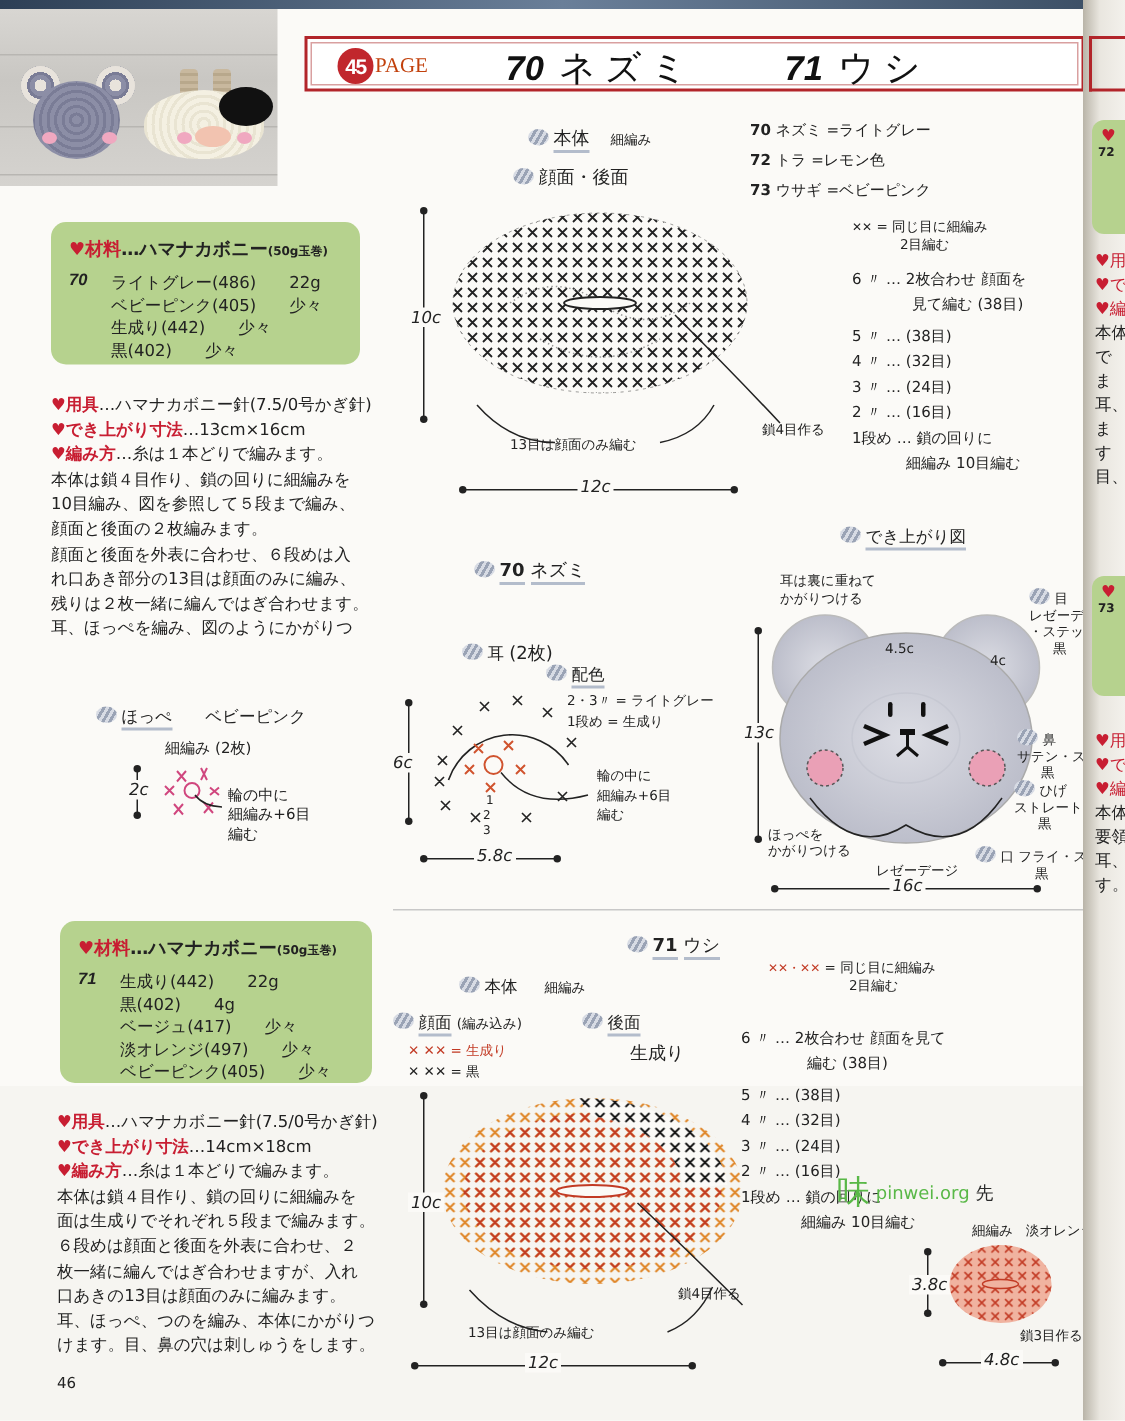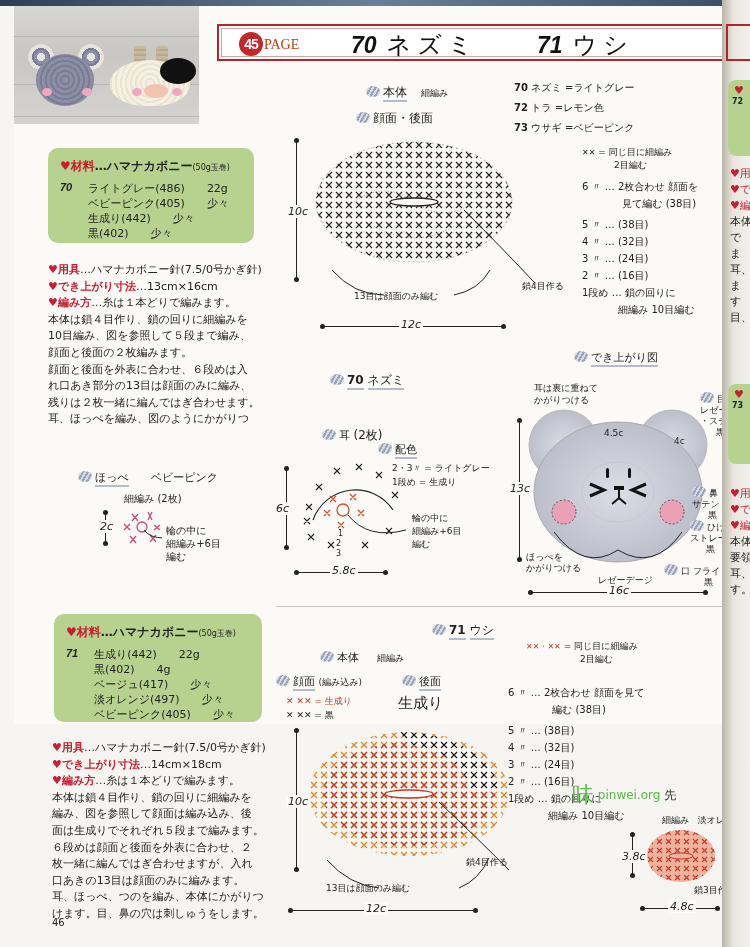--- a/index.html
+++ b/index.html
@@ -1,18 +1,18 @@
 <!DOCTYPE html>
 <html><head>
 <meta charset="utf-8">
 <style>
   * { box-sizing: border-box; margin: 0; padding: 0; }
   html, body { width: 750px; height: 947px; overflow: hidden; }
   body { background: #f6f5f1; font-family: "DejaVu Sans", sans-serif; color: #222; position: relative; }
-  .page { position: absolute; left: 0; top: 0; width: 722px; height: 724px; background: #fbfaf7; margin-left: 14px; }
+  .page { position: absolute; left: 0; top: 0; width: 722px; height: 724px; background: #fbfaf7; }
   .topstrip { position: absolute; left: 0; top: 0; width: 750px; height: 6px; background: linear-gradient(90deg,#2d3f55,#6a7f99,#3a4d63); }
   .photo { position: absolute; left: 0; top: 6px; width: 185px; height: 118px; background: linear-gradient(180deg,#d8d6d2,#c9c7c3 40%,#d5d3cf); overflow: hidden; }
   .photo .plank { position: absolute; left: 0; width: 185px; height: 1px; background: #b8b6b2; }
   .mouse-head { position: absolute; left: 22px; top: 48px; width: 58px; height: 52px; border-radius: 50%; background: repeating-radial-gradient(circle,#8c8ea6 0 3px,#7a7c96 3px 5px); }
   .mouse-ear { position: absolute; width: 26px; height: 26px; border-radius: 50%; background: repeating-radial-gradient(circle,#e8e3dc 0 4px,#8c8ea6 4px 7px,#7a7c96 7px 9px); }
   .cow-head { position: absolute; left: 96px; top: 54px; width: 80px; height: 46px; border-radius: 50% 50% 45% 45%; background: repeating-radial-gradient(circle,#f4f0e2 0 3px,#e9e4d2 3px 5px); }
   .cow-spot { position: absolute; left: 146px; top: 52px; width: 36px; height: 26px; border-radius: 50%; background: #111; }
   .cow-horn { position: absolute; top: 40px; width: 12px; height: 18px; background: repeating-linear-gradient(0deg,#c8b89e 0 3px,#b8a88c 3px 5px); border-radius: 3px; }
   .cheek { position: absolute; width: 10px; height: 8px; border-radius: 50%; background: #f0a8c0; }
   .nose-cow { position: absolute; left: 130px; top: 78px; width: 24px; height: 14px; border-radius: 50%; background: #f2c3b0; }
@@ -22,21 +22,21 @@
   .pagebadge { position: absolute; left: 20px; top: 6px; width: 24px; height: 24px; border-radius: 50%; background: #c1272d; color: #fff; font: bold 14px "Liberation Sans", sans-serif; text-align: center; line-height: 24px; letter-spacing: -1px; }
   .pageword { position: absolute; left: 45px; top: 11px; font: 14px "Liberation Serif", serif; color: #c2410c; }
   .title1 { position: absolute; left: 132px; top: 3px; font: bold italic 23px "Liberation Sans", sans-serif; color: #111; }
   .title1 .jp, .title2 .jp { font-style: normal; font-weight: normal; font-size: 24px; margin-left: 10px; letter-spacing: 6px; }
   .title2 { position: absolute; left: 318px; top: 3px; font: bold italic 23px "Liberation Sans", sans-serif; color: #111; }
 
   .matbox { position: absolute; background: #b6d28e; border-radius: 10px; padding: 10px 12px; }
   .mat-head { font-size: 12px; font-weight: bold; }
   .mat-head .heart { color: #c81e32; }
   .mat-head .lbl { color: #c81e32; }
-  .mat-head .small { font-size: 8px; font-weight: normal; }
+  .mat-head .small { font-size: 8px; font-weight: bold; }
   .mat-list { display: grid; grid-template-columns: 28px auto; margin-top: 6px; font-size: 11px; line-height: 15px; }
   .mat-num { font: bold italic 11px "Liberation Sans", sans-serif; }
   .mat-row span { display: inline-block; }
   .mat-row .amt { margin-left: 22px; }
 
   .instr { position: absolute; font-size: 11px; line-height: 16.6px; color: #222; width: 235px; }
   .instr .hl { color: #c81e32; font-weight: bold; }
   .instr p { white-space: nowrap; }
 
   .hand { font-family: "DejaVu Sans", sans-serif; color: #222; position: absolute; white-space: nowrap; }
@@ -286,35 +286,34 @@
         <div class="mat-row"><span>ベビーピンク(405)</span><span class="amt">少々</span></div>
       </div>
     </div>
   </div>
 
   <div class="instr" style="left:38px;top:740px">
     <p><span class="hl">♥</span><span class="hl">用具</span><span>…ハマナカボニー針(7.5/0号かぎ針)</span></p>
     <p><span class="hl">♥</span><span class="hl">でき上がり寸法</span><span>…14cm×18cm</span></p>
     <p><span class="hl">♥</span><span class="hl">編み方</span><span>…糸は１本どりで編みます。</span></p>
     <p>本体は鎖４目作り、鎖の回りに細編みを</p>
-    <p>編み、図を参照して顔面は編み込み、後</p>
     <p>面は生成りでそれぞれ５段まで編みます。</p>
     <p>６段めは顔面と後面を外表に合わせ、２</p>
     <p>枚一緒に編んではぎ合わせますが、入れ</p>
     <p>口あきの13目は顔面のみに編みます。</p>
     <p>耳、ほっぺ、つのを編み、本体にかがりつ</p>
     <p>けます。目、鼻の穴は刺しゅうをします。</p>
   </div>
   <div class="pagenum">46</div>
 
   <div class="hand" style="left:418px;top:622px;font-size:12px"><span class="yarn"></span><b class="uline">71</b> <span class="uline">ウシ</span></div>
   <div class="hand" style="left:306px;top:650px;font-size:11px"><span class="yarn"></span><span>本体</span><span style="margin-left:18px;font-size:9px">細編み</span></div>
   <div class="hand" style="left:262px;top:674px;font-size:11px"><span class="yarn"></span><span class="uline">顔面</span> <span style="font-size:9px">(編み込み)</span></div>
   <div class="hand" style="left:388px;top:674px;font-size:11px"><span class="yarn"></span><span class="uline">後面</span></div>
-  <div class="hand" style="left:384px;top:694px;font-size:15px">生成り</div>
+  <div class="hand" style="left:420px;top:694px;font-size:12px">生成り</div>
   <div class="hand" style="left:272px;top:694px;font-size:9px;line-height:14px">
       <div style="color:#c23a24">✕ ✕✕ = 生成り</div>
       <div>✕ ✕✕ = 黒</div>
     </div>
   <div class="dim-v" style="left:282px;top:730px;height:140px"></div>
   <div class="dim-label" style="left:272px;top:795px">10c</div>
   <svg style="position:absolute;left:295px;top:730px" width="205" height="135">
     <defs>
       <pattern id="xo" width="10" height="10" patternUnits="userSpaceOnUse">
         <path d="M2 2 L8 8 M8 2 L2 8" stroke="#e0872a" stroke-width="1.4"></path>

